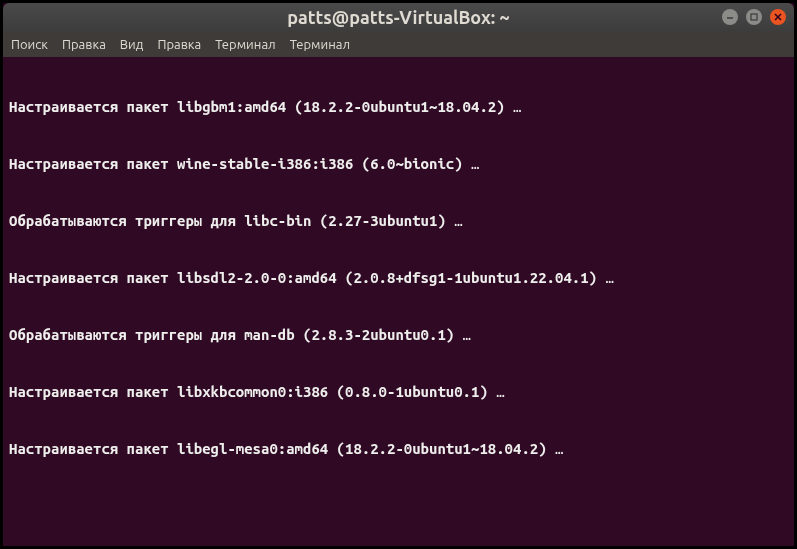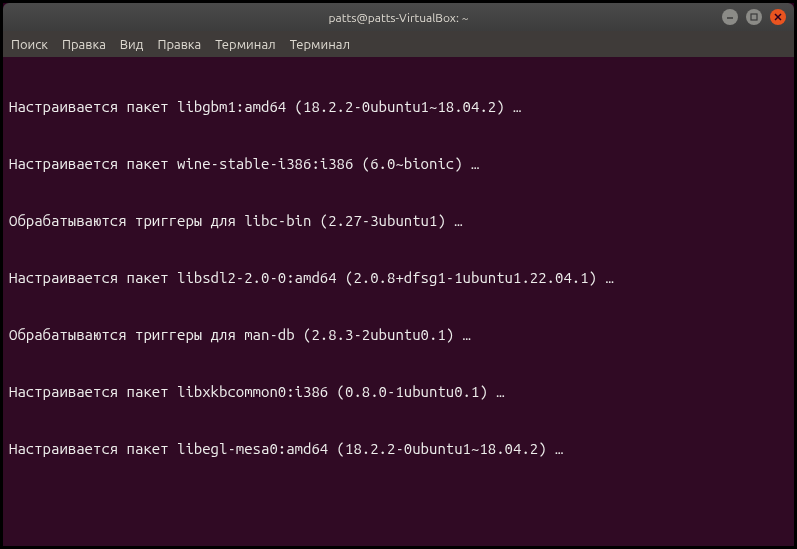--- a/index.html
+++ b/index.html
@@ -24,22 +24,22 @@
     display: flex;
     align-items: center;
     justify-content: center;
     position: relative;
     border-top-left-radius: 6px;
     border-top-right-radius: 6px;
   }
   .title {
     color: #dfdbd2;
     font-family: "Ubuntu", sans-serif;
-    font-size: 12px;
-    font-weight: normal;
+    font-size: 18px;
+    font-weight: bold;
   }
   .win-controls {
     position: absolute;
     right: 8px;
     display: flex;
     gap: 8px;
     align-items: center;
   }
   .wc {
     width: 16px;
@@ -68,20 +68,21 @@
   .menubar span { cursor: default; }
   .terminal {
     flex: 1;
     background: #300a24;
     color: #eeeeec;
     font-size: 15px;
     line-height: 19px;
     padding: 2px 6px;
     white-space: pre;
     overflow: hidden;
+    font-weight: bold;
   }
   .line { display: block; }
 </style>
 </head>
 <body>
 
 <div class="window">
 
   <div class="titlebar">
     <span class="title">patts@patts-VirtualBox: ~</span>

